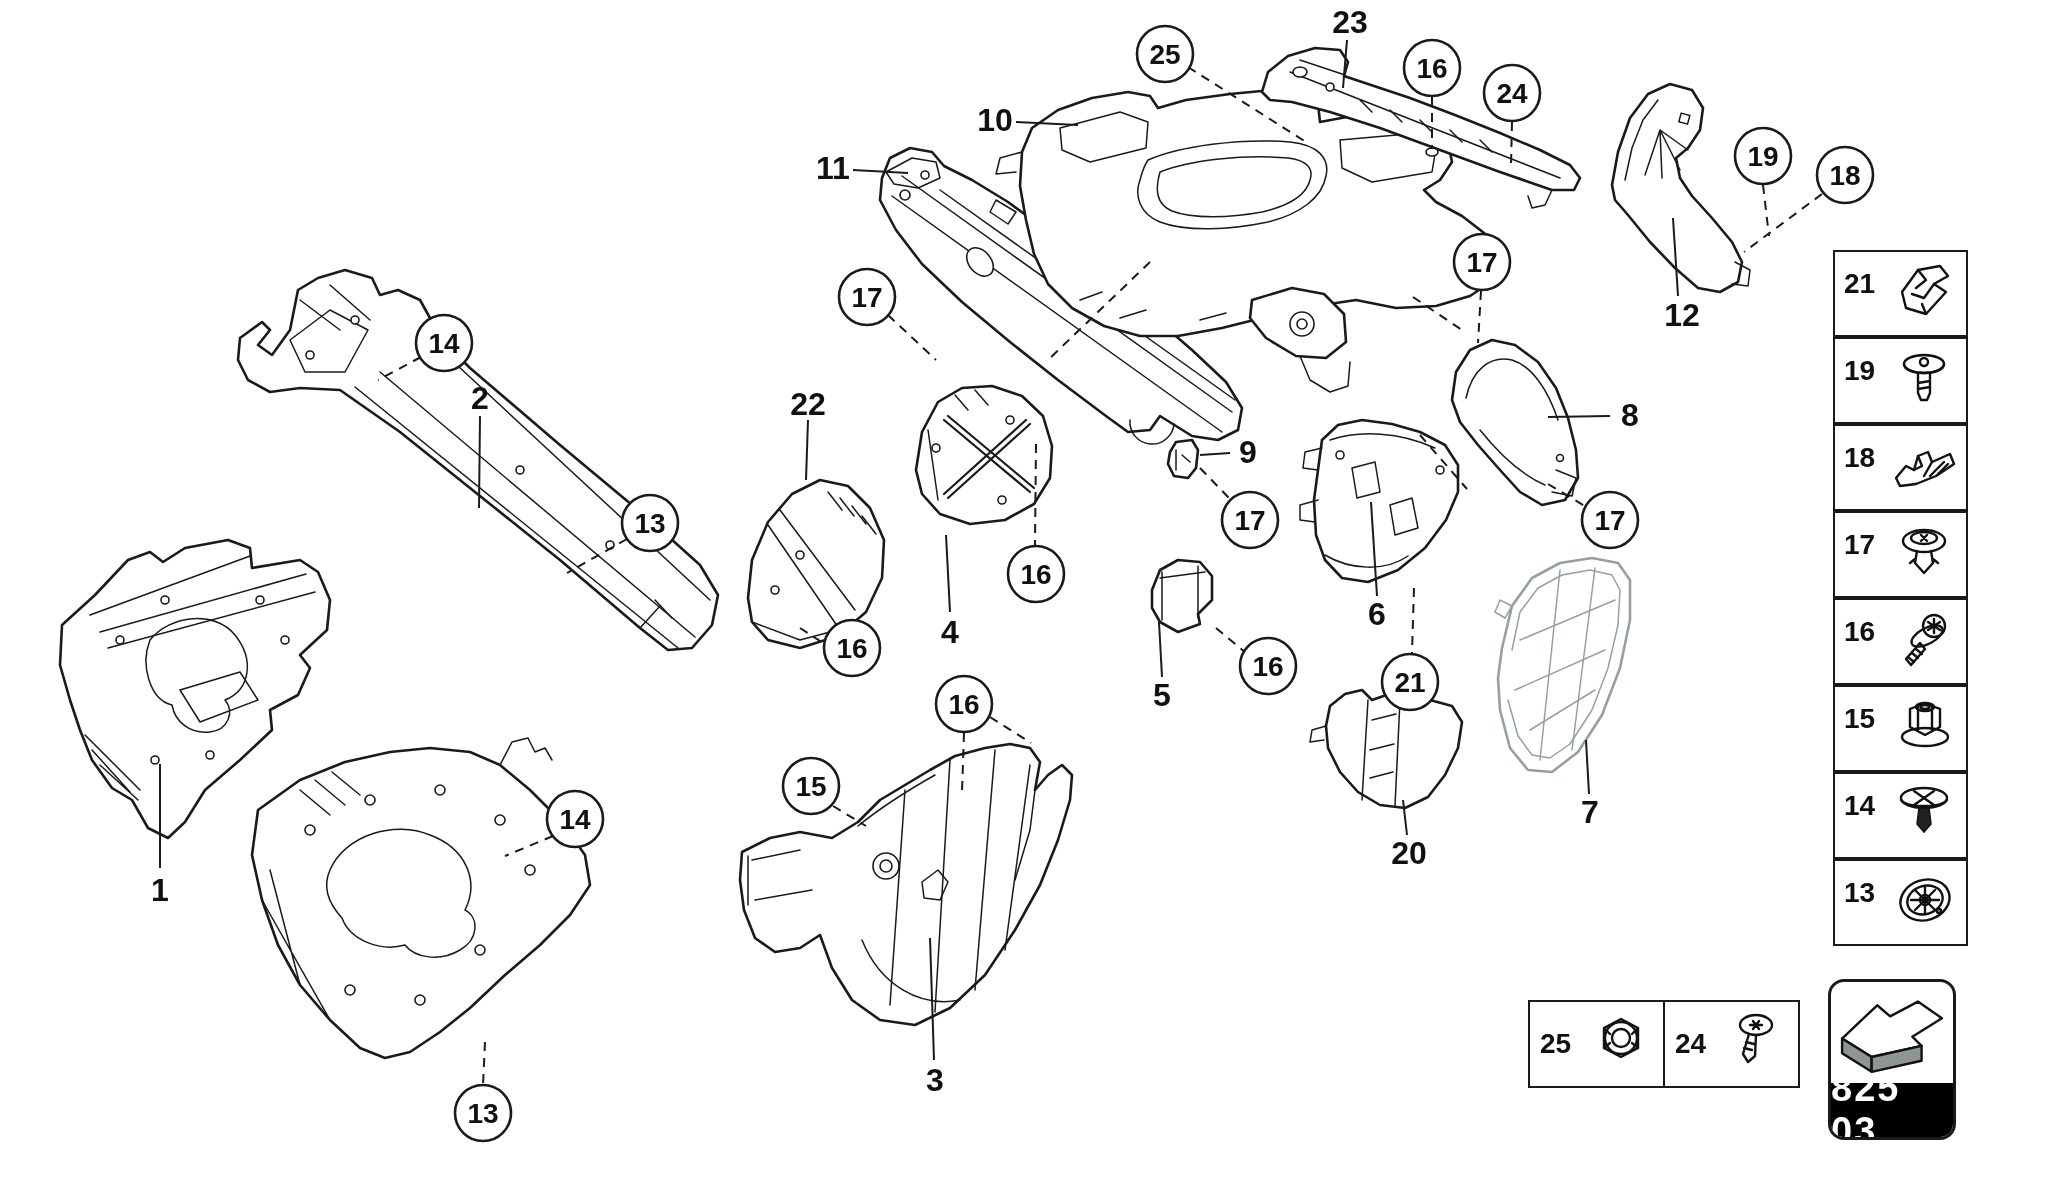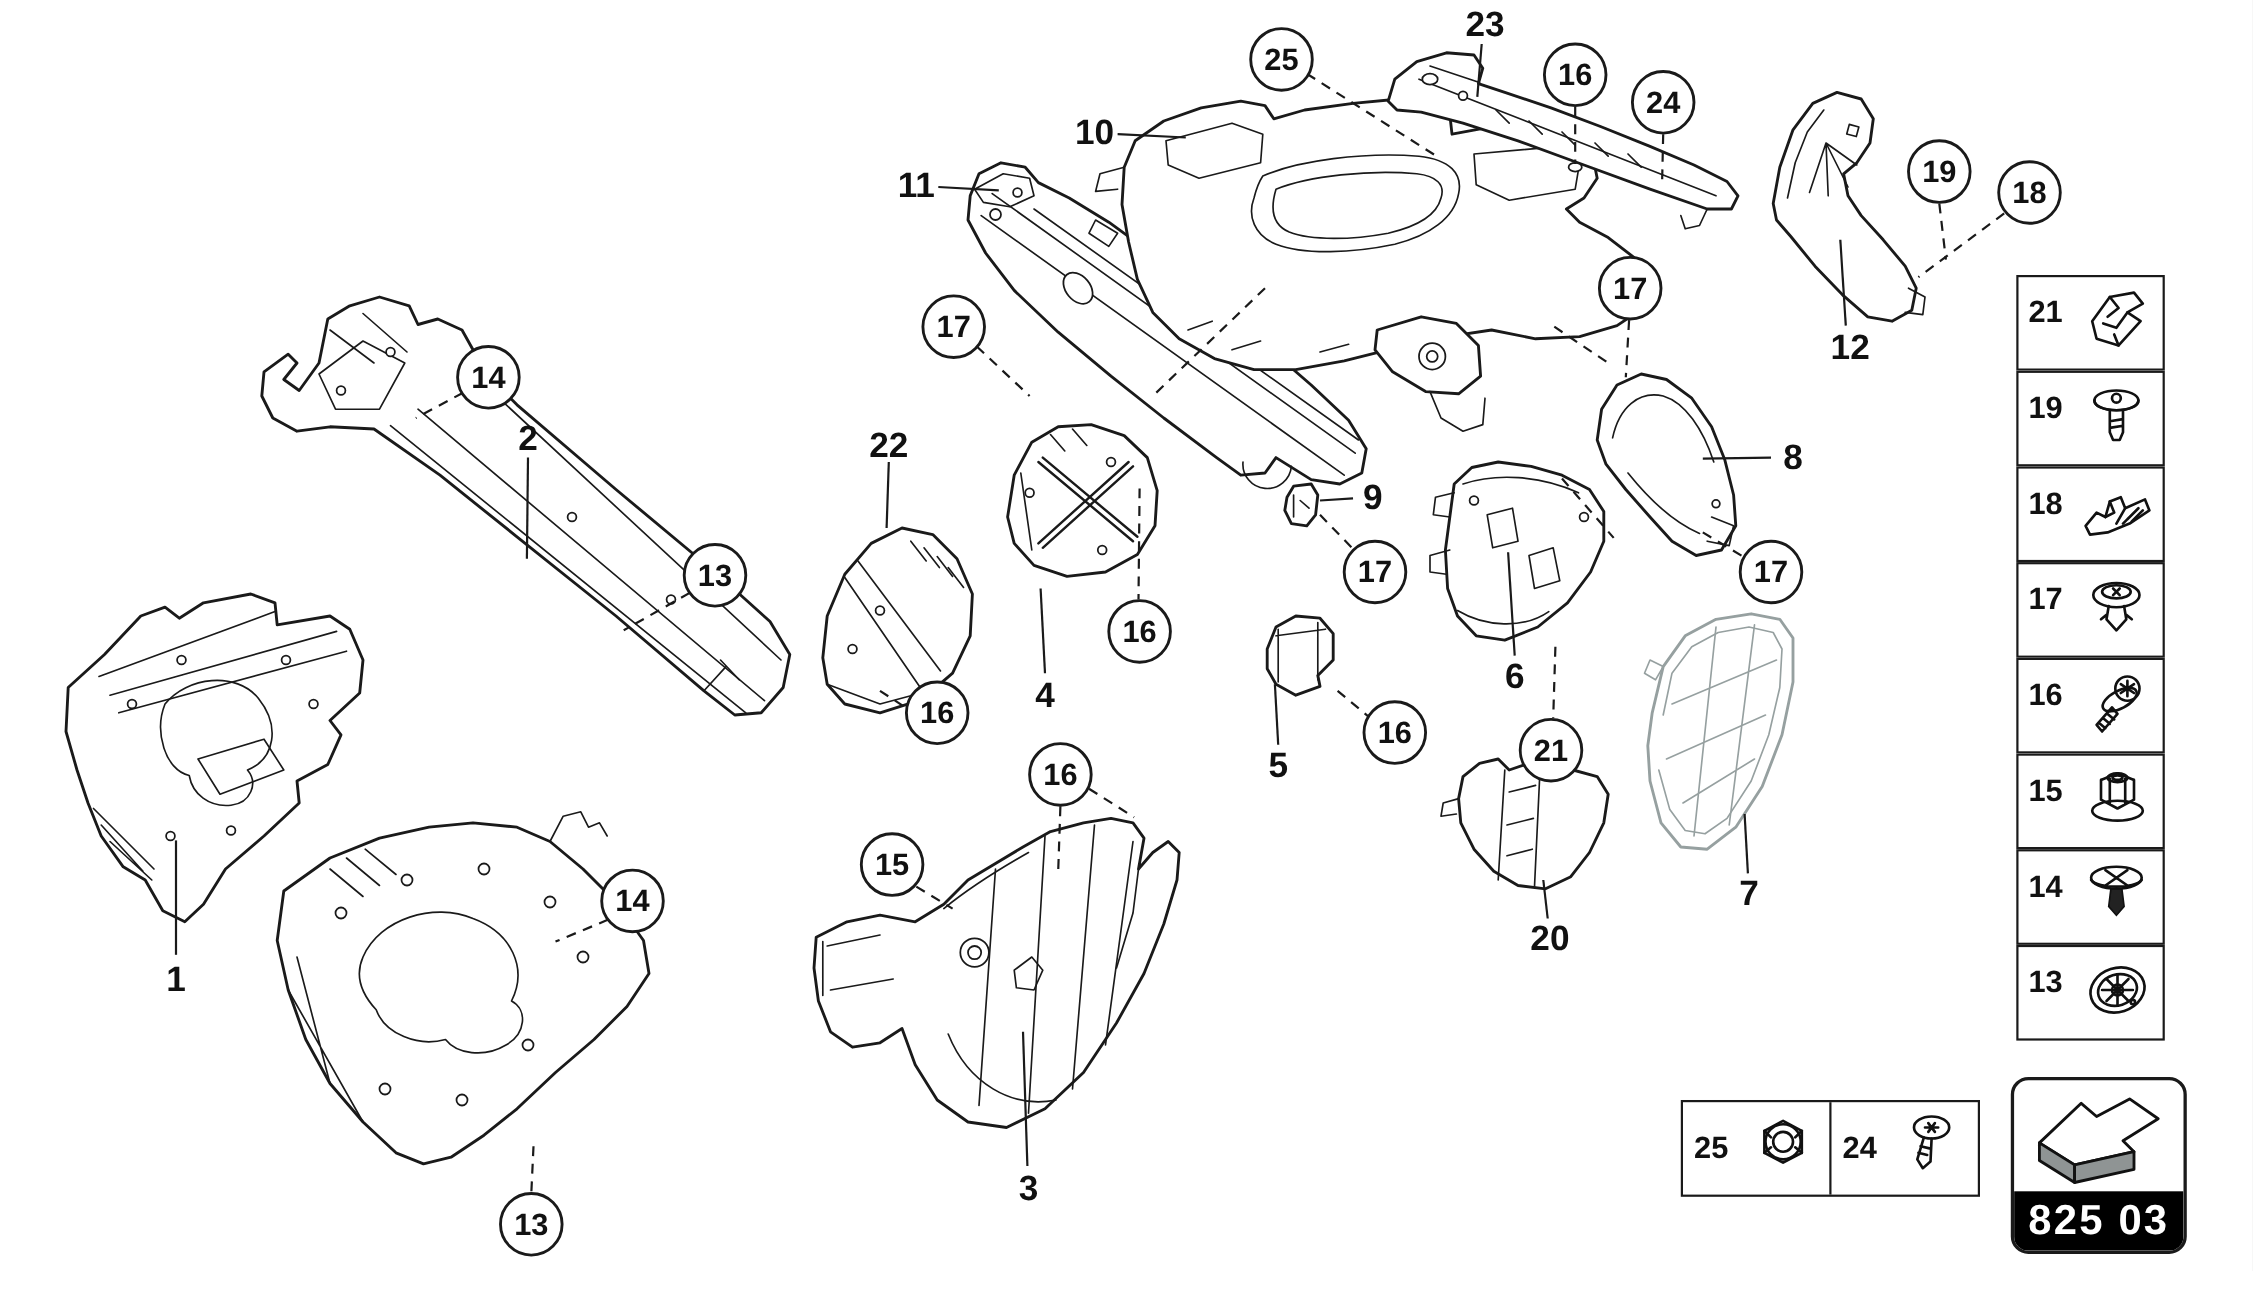--- a/index.html
+++ b/index.html
@@ -29,21 +29,21 @@
 
   
   .legend-box{position:absolute;left:1528px;top:1000px;width:272px;height:88px;border:2.5px solid #1a1a1a;
     box-sizing:border-box;display:flex;background:#fff;}
   .legend-cell{flex:1;display:flex;align-items:center;border-right:2.5px solid #1a1a1a;}
   .legend-cell:last-child{border-right:none;}
   .legend-cell .num{font:700 28px "Liberation Sans",sans-serif;color:#111;margin-left:10px;}
   .legend-cell .ic{margin-left:auto;margin-right:8px;}
 
   
-  .badge{position:absolute;left:1828px;top:979px;width:160px;height:161px;border:3px solid #1a1a1a;
+  .badge{position:absolute;left:1828px;top:979px;width:128px;height:161px;border:3px solid #1a1a1a;
     border-radius:16px;overflow:hidden;background:#fff;box-sizing:border-box;display:flex;flex-direction:column;}
   .badge .arrow-area{flex:1;display:flex;align-items:center;justify-content:center;}
   .badge .code-bar{height:54px;background:#000;display:flex;align-items:center;justify-content:center;}
   .badge .code-bar span{font:700 38px "Liberation Sans",sans-serif;color:#fff;letter-spacing:2px;}
 </style>
 </head>
 <body>
 
 <div class="stage">
 

